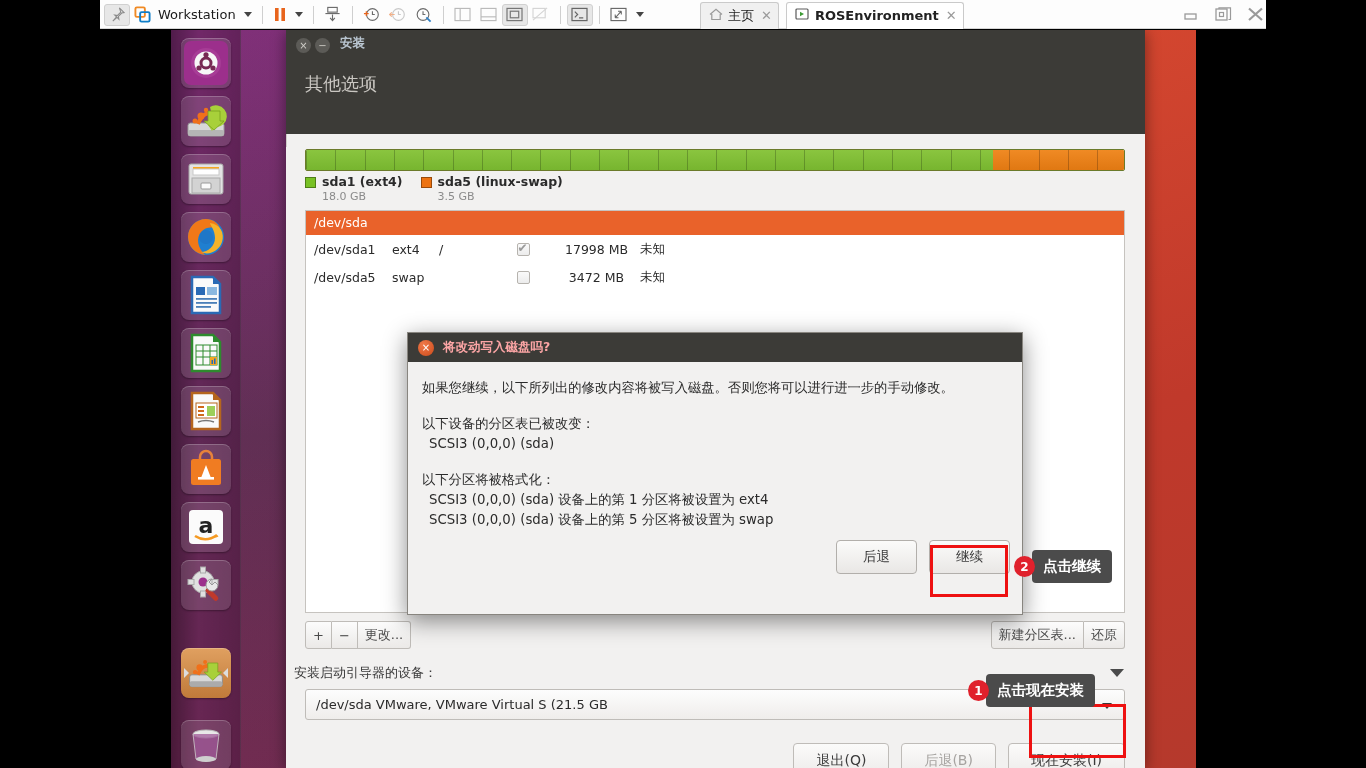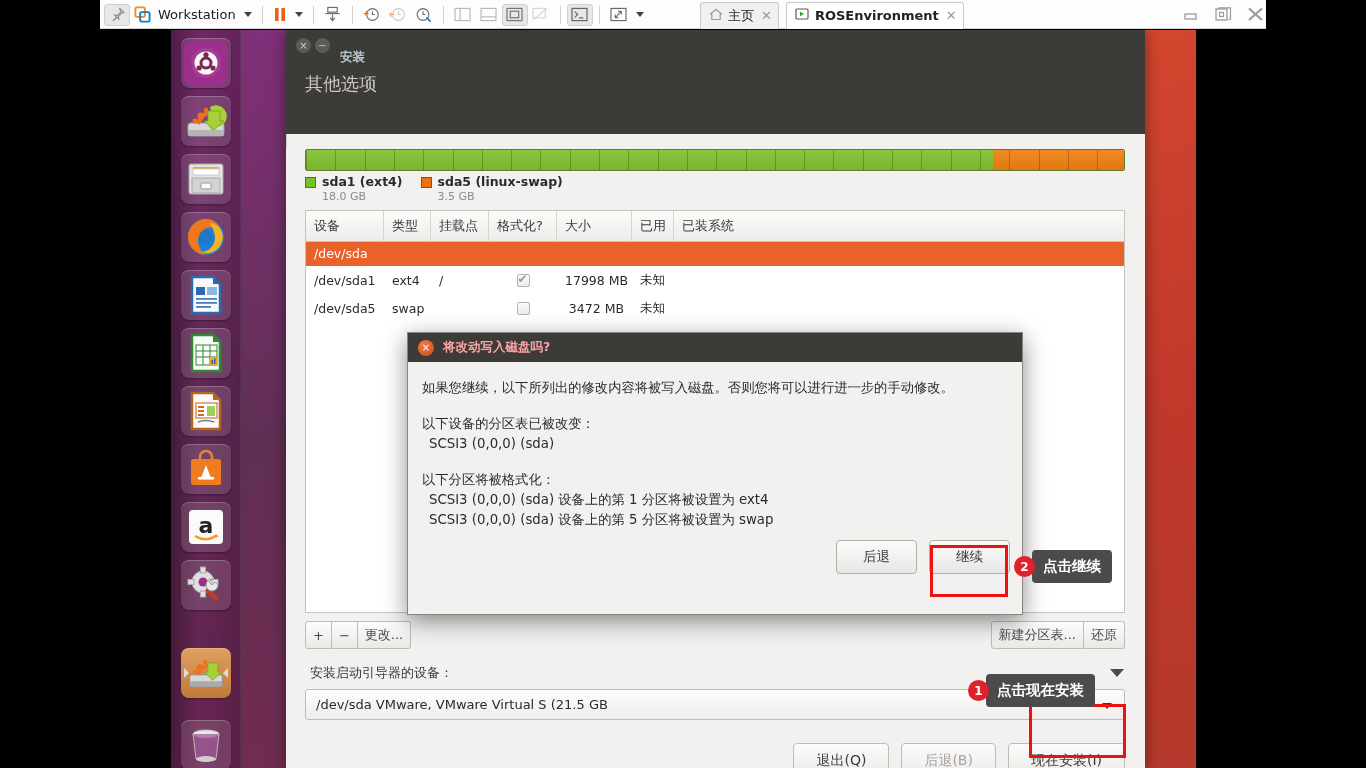--- a/index.html
+++ b/index.html
@@ -85,21 +85,21 @@
   }
   #inst-header {
     position: absolute; left: 0; top: 0; width: 859px; height: 104px;
     background: #3c3b37;
   }
   .wb { position: absolute; top: 8px; width: 15px; height: 15px; border-radius: 50%;
         background: #5c5b57; color: #cfcdc8; font-size: 10px; line-height: 15px; text-align: center; }
   #wb-close { left: 10px; }
   #wb-min { left: 29px; }
   #inst-title {
-    position: absolute; left: 54px; top: 19px; font-size: 12.5px; font-weight: bold; color: #b8c4cf; text-align: center;
+    position: absolute; left: 54px; top: 5px; font-size: 12.5px; font-weight: bold; color: #b8c4cf; text-align: center;
   }
   #inst-heading {
     position: absolute; left: 19px; top: 42px; font-size: 18px; color: #c9c6c1; font-weight: normal;
   }
   #sidebar-tab {
     position: absolute; left: -11px; top: 75px; width: 12px; height: 42px;
     background: #cfcdc8; border-radius: 3px 0 0 3px;
   }
 
   
@@ -143,21 +143,21 @@
   #pbtns { position: absolute; left: 19px; top: 591px; display: flex; }
   .sbtn {
     height: 28px; min-width: 23px; padding: 0 7px; font-size: 13px; color: #4a4a4a;
     background: linear-gradient(180deg,#fcfcfc,#ebe9e7); border: 1px solid #bfbcb8;
     display: flex; align-items: center; justify-content: center;
   }
   .sbtn + .sbtn { border-left: none; }
   .sbtn:first-child { border-radius: 3px 0 0 3px; }
   .sbtn:last-child { border-radius: 0 3px 3px 0; }
   #pbtns-right { position: absolute; right: 20px; top: 591px; display: flex; }
-  #boot-label { position: absolute; left: 24px; top: 634px; font-size: 13px; color: #3a3a3a; }
+  #boot-label { position: absolute; left: 8px; top: 634px; font-size: 13px; color: #3a3a3a; }
   #boot-combo {
     position: absolute; left: 19px; top: 659px; width: 820px; height: 31px;
     background: linear-gradient(180deg,#fdfdfd,#efedeb); border: 1px solid #bfbcb8; border-radius: 3px;
     font-size: 13px; color: #2b2b2b; padding: 7px 10px;
   }
   #boot-combo .caret {
     position: absolute; right: 12px; top: 13px;
     width: 0; height: 0; border-left: 5px solid transparent; border-right: 5px solid transparent; border-top: 6px solid #3a3a3a;
   }
   #footer-btns { position: absolute; right: 20px; top: 713px; display: flex; gap: 12px; }
@@ -540,29 +540,20 @@
         <div class="lg">
           <div class="lg-sw" style="background:#ec7211"></div>
           <div>
             <div class="lg-name">sda5 (linux-swap)</div>
             <div class="lg-size">3.5 GB</div>
           </div>
         </div>
       </div>
 
       <div id="ptable">
-        <div id="ptable-head">
-          <div class="th" style="width:78px">设备</div>
-          <div class="th" style="width:47px">类型</div>
-          <div class="th" style="width:58px">挂载点</div>
-          <div class="th" style="width:68px">格式化?</div>
-          <div class="th" style="width:75px">大小</div>
-          <div class="th" style="width:42px">已用</div>
-          <div class="th" style="flex:1">已装系统</div>
-        </div>
 
         <div class="row-disk">/dev/sda</div>
 
         <div class="prow">
           <div class="c" style="width:78px">/dev/sda1</div>
           <div class="c" style="width:47px">ext4</div>
           <div class="c" style="width:58px">/</div>
           <div class="c" style="width:68px; display:flex; justify-content:center">
             <div class="chk on"></div>
           </div>

